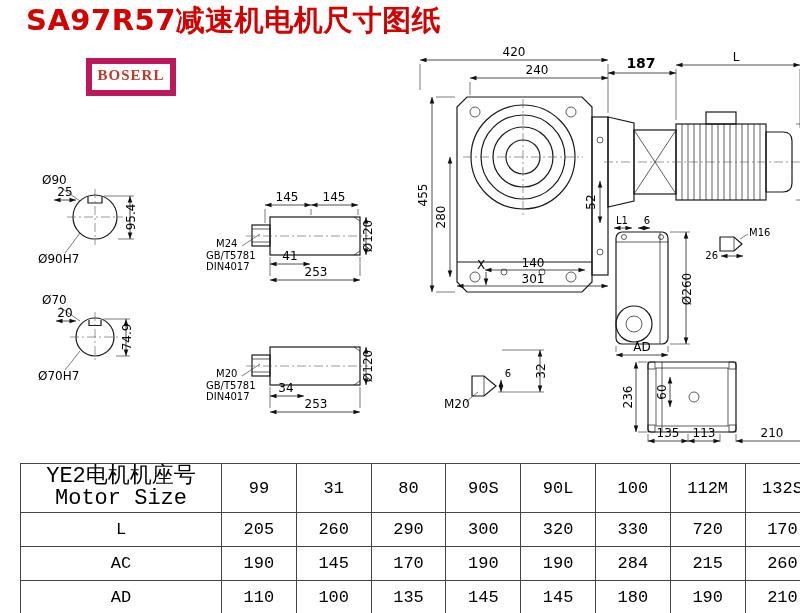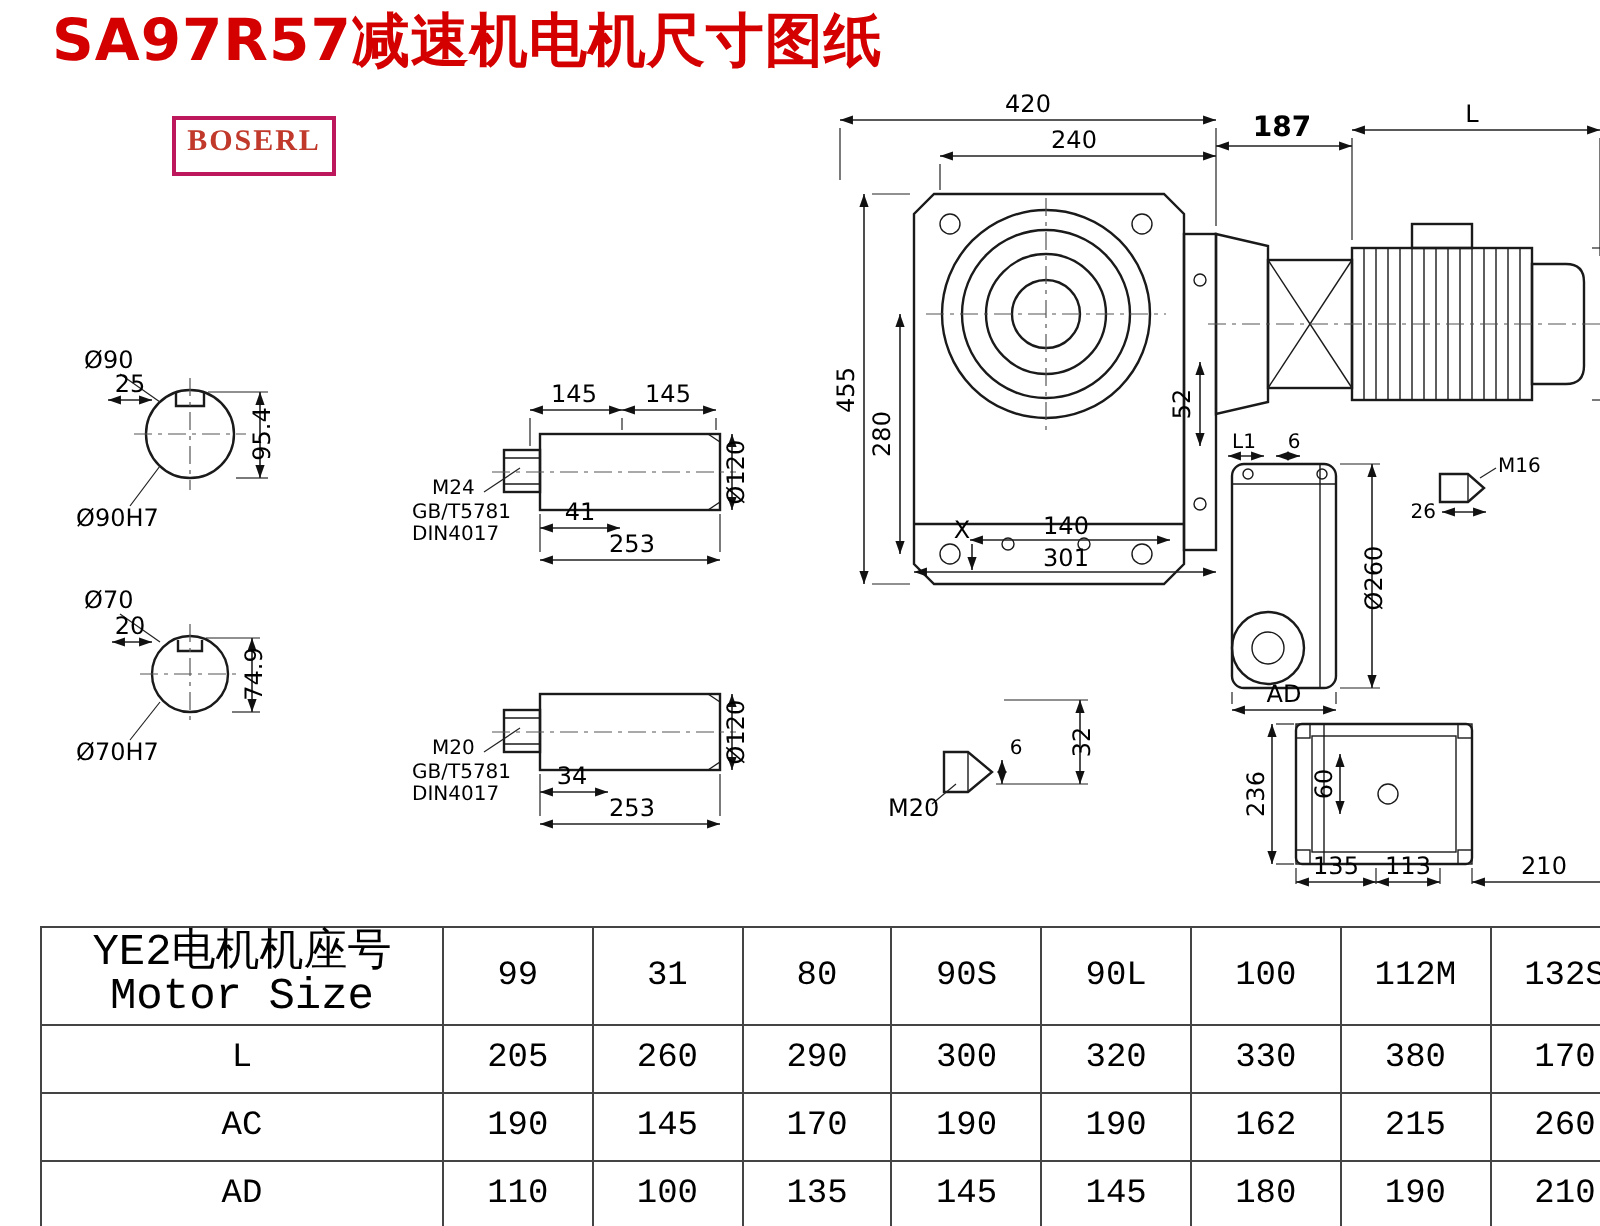--- a/index.html
+++ b/index.html
@@ -1,21 +1,21 @@
 <!DOCTYPE html>
 <html><head>
 <meta charset="utf-8">
 <style>
   html,body { margin:0; padding:0; }
   body { width:800px; height:613px; background:#ffffff; font-family:"Liberation Sans",sans-serif; overflow:hidden; }
   .page { width:800px; height:613px; display:flex; flex-direction:column; background:#fff;padding-left:20px; }
   .title { height:40px; line-height:40px; padding-left:6px; font-family:"DejaVu Sans",sans-serif;
            font-size:29px; font-weight:700; color:#d40000; letter-spacing:0.5px; white-space:nowrap; }
   .drawing { position:relative; width:800px; height:423px; }
-  .logo { position:absolute; left:66px; top:18px; width:78px; height:26px; border:2px solid #be185d;
+  .logo { position:absolute; left:66px; top:18px; width:78px; height:26px; border:6px solid #be185d;
           color:#c0392b; font-weight:700; font-size:15px; font-family:"Liberation Serif",serif;
           text-align:center; line-height:22px; letter-spacing:1px; background:#fff; }
   svg { display:block; }
   svg text { font-family:"DejaVu Sans",sans-serif; font-size:12px; fill:#000; text-anchor:middle; }
   svg text.sm { font-size:10px; }
   svg text.st { text-anchor:start; }
   svg text.en { text-anchor:end; }
   svg text.bold { font-size:14px; font-weight:700; }
   .ln  { stroke:#1a1a1a; stroke-width:1.2; fill:none; }
   .fin { stroke:#1a1a1a; stroke-width:0.7; fill:none; }
@@ -312,31 +312,31 @@
         <td>132S</td>
       </tr>
       <tr>
         <td>L</td>
         <td>205</td>
         <td>260</td>
         <td>290</td>
         <td>300</td>
         <td>320</td>
         <td>330</td>
-        <td>380</td>
+        <td>720</td>
         <td>170</td>
       </tr>
       <tr>
         <td>AC</td>
         <td>190</td>
         <td>145</td>
         <td>170</td>
         <td>190</td>
         <td>190</td>
-        <td>162</td>
+        <td>284</td>
         <td>215</td>
         <td>260</td>
       </tr>
       <tr>
         <td>AD</td>
         <td>110</td>
         <td>100</td>
         <td>135</td>
         <td>145</td>
         <td>145</td>

